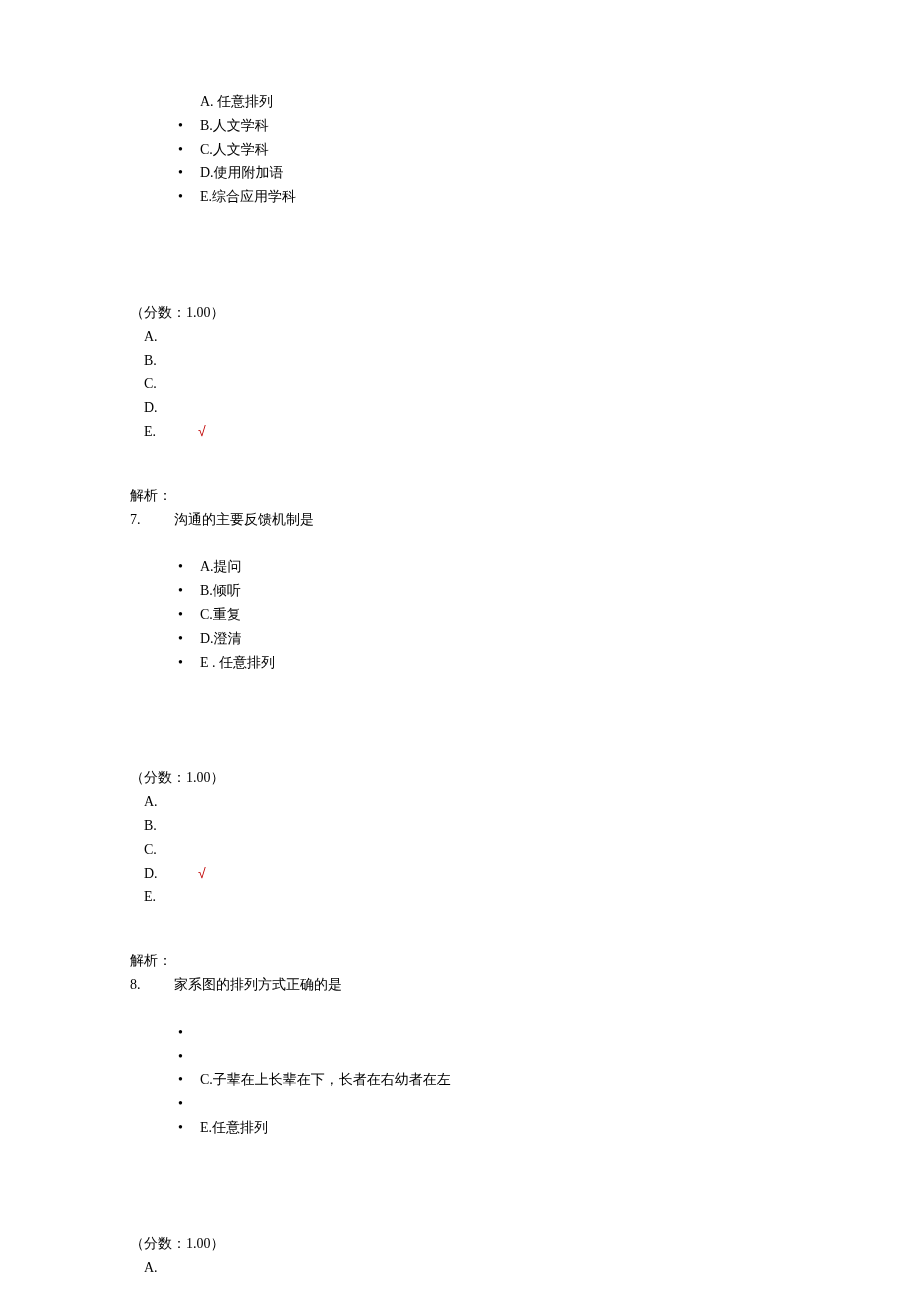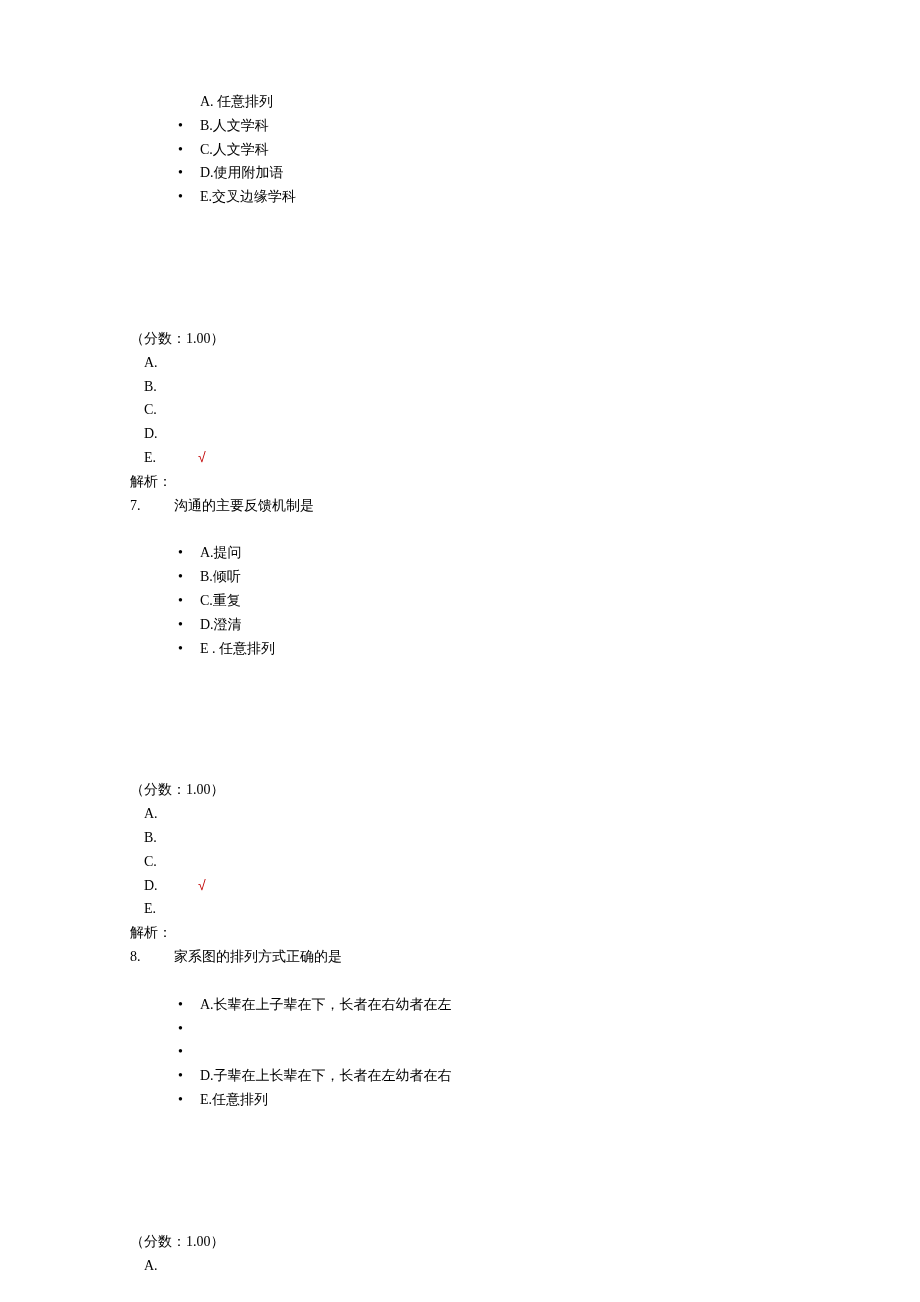--- a/index.html
+++ b/index.html
@@ -33,31 +33,32 @@
     }
     .answer-label {
       width: 54px;
     }
     .check {
       color: #c00000;
       font-family: Arial, sans-serif;
     }
     .analysis {
       padding-left: 0;
+      margin-top: 40px;
     }
     .question {
       display: flex;
       padding-left: 0;
     }
     .qnum {
       width: 44px;
       flex-shrink: 0;
     }
     .score {
-      margin-top: 118px;
+      margin-top: 92px;
     }
   </style>
 </head>
 <body>
 
 <div class="option-first-indent">
   <span>A. 任意排列</span>
 </div>
 <div class="option-row">
   <span class="bullet">•</span>
@@ -66,21 +67,21 @@
 <div class="option-row">
   <span class="bullet">•</span>
   <span>C.人文学科</span>
 </div>
 <div class="option-row">
   <span class="bullet">•</span>
   <span>D.使用附加语</span>
 </div>
 <div class="option-row">
   <span class="bullet">•</span>
-  <span>E.交叉边缘学科</span>
+  <span>E.综合应用学科</span>
 </div>
 
 <div class="score">（分数：1.00）</div>
 <div class="answer-block">
   <div class="answer-row">
       <span class="answer-label">A.</span>
     </div>
   <div class="answer-row">
       <span class="answer-label">B.</span>
     </div>
@@ -144,31 +145,30 @@
 </div>
 <div class="analysis">解析：</div>
 
 <div class="question">
   <span class="qnum">8.</span>
   <span>家系图的排列方式正确的是</span>
 </div>
 <div style="height:24px"></div>
 <div class="option-row">
   <span class="bullet">•</span>
-  <span>A.长辈在上子辈在下，长者在右幼者在左</span>
 </div>
 <div class="option-row">
   <span class="bullet">•</span>
 </div>
 <div class="option-row">
   <span class="bullet">•</span>
+  <span>C.子辈在上长辈在下，长者在右幼者在左</span>
 </div>
 <div class="option-row">
   <span class="bullet">•</span>
-  <span>D.子辈在上长辈在下，长者在左幼者在右</span>
 </div>
 <div class="option-row">
   <span class="bullet">•</span>
   <span>E.任意排列</span>
 </div>
 
 <div class="score">（分数：1.00）</div>
 <div class="answer-block">
   <div class="answer-row">
       <span class="answer-label">A.</span>

